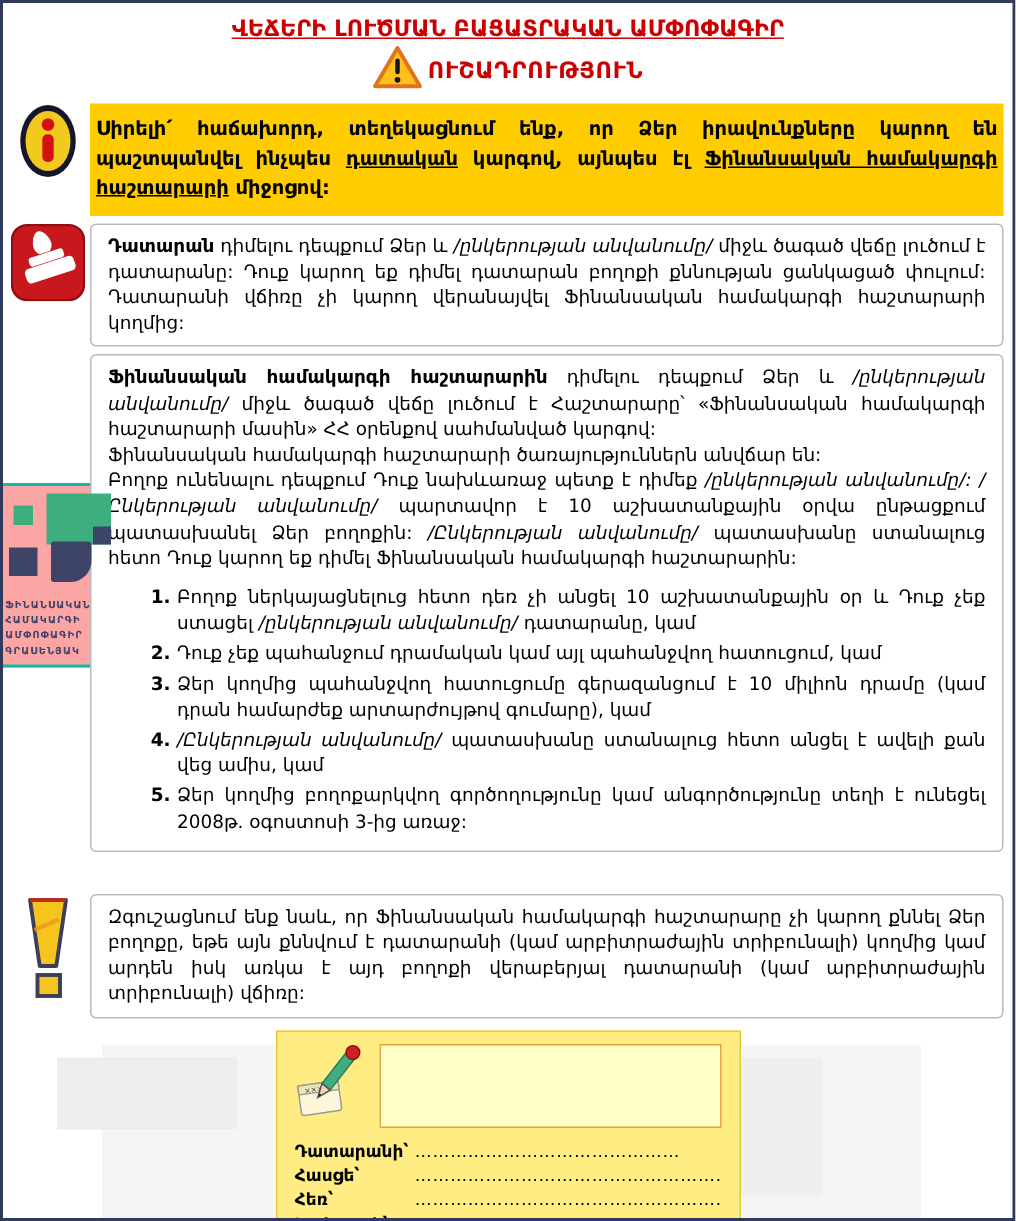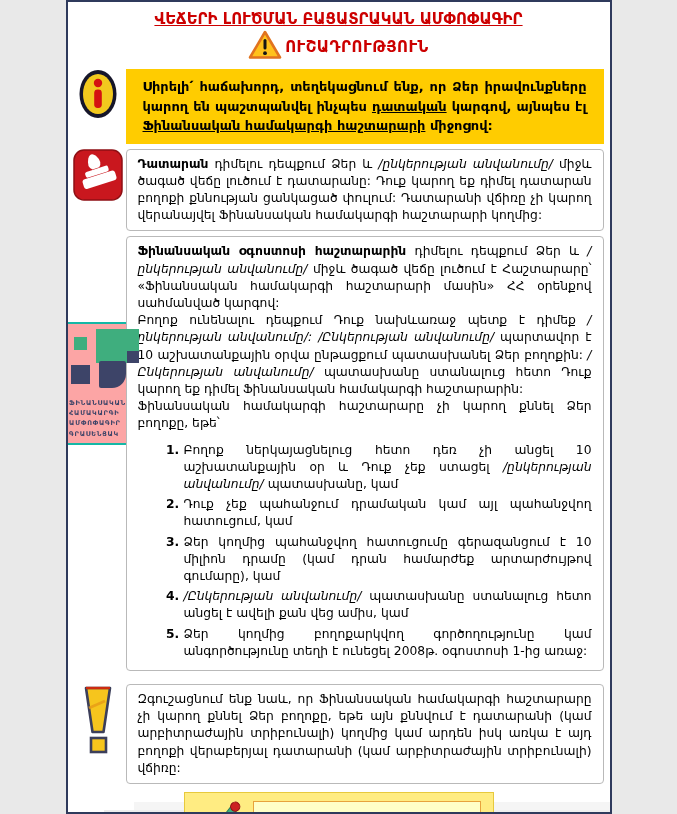--- a/index.html
+++ b/index.html
@@ -1,30 +1,30 @@
 <!DOCTYPE html>
 <html><head>
 <meta charset="utf-8">
 <style>
   html,body { margin:0; padding:0; background:#e9e9e9; }
   .page {
-    width:546px; height:814px; box-sizing:border-box; margin:0 auto;
+    width:677px; height:814px; box-sizing:border-box; margin:0 auto;
     background:#ffffff; border:2px solid #2f3a5c; position:relative;
     font-family:"DejaVu Sans", sans-serif; color:#000; overflow:hidden;
   }
   .doc-title { text-align:center; padding-top:8px; font-size:15px; font-weight:bold; color:#cc0000; }
   .doc-title .u { text-decoration:underline; }
   .attention-row { display:flex; justify-content:center; align-items:center; gap:3px; margin-top:2px; }
   .attention-label { color:#cc0000; font-weight:bold; font-size:15px; letter-spacing:0.5px; }
 
   .row { display:flex; align-items:flex-start; margin:5px 6px 0 2px; }
   .icon-col { flex:0 0 56px; width:56px; display:flex; justify-content:center; }
 
   .intro-box {
-    flex:1; background:#ffcc00; padding:8px 17px; font-weight:bold;
+    flex:1; background:#ffcc00; padding:8px 4px; font-weight:bold;
     font-size:13px; line-height:1.5; text-align:justify;
   }
   .intro-box .u { text-decoration:underline; }
 
   .para-box {
     flex:1; background:#fff; border:1px solid #b9b9b9; border-radius:4px;
     padding:6px 11px; font-size:12.3px; line-height:1.4; text-align:justify;
   }
   .head-u { font-weight:bold; }
   .company { font-style:italic; }
@@ -130,37 +130,37 @@
         <div class="fsm-text">
           <div>ՖԻՆԱՆՍԱԿԱՆ</div>
           <div>ՀԱՄԱԿԱՐԳԻ</div>
           <div>ԱՄՓՈՓԱԳԻՐ</div>
           <div>ԳՐԱՍԵՆՅԱԿ</div>
         </div>
       </div>
     </div>
     <div class="para-box">
       <div>
-        <span class="head-u">Ֆինանսական օգոստոսի հաշտարարին</span><span>  դիմելու դեպքում Ձեր և </span><span class="company">/ընկերության անվանումը/</span><span>  միջև ծագած վեճը լուծում է Հաշտարարը՝ «Ֆինանսական համակարգի հաշտարարի մասին» ՀՀ օրենքով սահմանված կարգով:</span>
-      </div>
+        <span class="head-u">Ֆինանսական համակարգի հաշտարարին</span><span>  դիմելու դեպքում Ձեր և </span><span class="company">/ընկերության անվանումը/</span><span>  միջև ծագած վեճը լուծում է Հաշտարարը՝ «Ֆինանսական համակարգի հաշտարարի մասին» ՀՀ օրենքով սահմանված կարգով:</span>
+      </div>
+      <div>Ֆինանսական համակարգի հաշտարարի ծառայություններն անվճար են:</div>
       <div>
         <span>Բողոք ունենալու դեպքում Դուք  նախևառաջ  պետք է դիմեք </span><span class="company">/ընկերության անվանումը/:</span><span> </span><span class="company">/Ընկերության անվանումը/</span><span> պարտավոր է 10 աշխատանքային օրվա ընթացքում պատասխանել Ձեր բողոքին: </span><span class="company">/Ընկերության անվանումը/</span><span> պատասխանը ստանալուց հետո Դուք կարող եք դիմել Ֆինանսական համակարգի հաշտարարին:</span>
       </div>
-      <div>Ֆինանսական համակարգի հաշտարարը չի կարող  քննել Ձեր բողոքը, եթե՝</div>
       <ol class="cond-list">
-        <li><span>Բողոք ներկայացնելուց հետո դեռ չի անցել 10 աշխատանքային օր և Դուք  չեք ստացել </span><span class="company">/ընկերության անվանումը/</span><span>  պատասխանը, կամ</span></li>
+        <li><span>Բողոք ներկայացնելուց հետո դեռ չի անցել 10 աշխատանքային օր և Դուք  չեք ստացել </span><span class="company">/ընկերության անվանումը/</span><span>  դատարանը, կամ</span></li>
         <li><span>Դուք չեք պահանջում դրամական կամ այլ պահանջվող հատուցում, կամ</span><span class="company"></span><span></span></li>
         <li><span>Ձեր կողմից պահանջվող հատուցումը գերազանցում է  10 միլիոն դրամը (կամ դրան համարժեք արտարժույթով գումարը), կամ</span><span class="company"></span><span></span></li>
         <li><span></span><span class="company">/Ընկերության անվանումը/</span><span>  պատասխանը ստանալուց հետո անցել է ավելի քան վեց ամիս, կամ</span></li>
-        <li><span>Ձեր կողմից բողոքարկվող գործողությունը կամ անգործությունը տեղի է ունեցել 2008թ. օգոստոսի 1-ից առաջ:</span><span class="company"></span><span></span></li>
+        <li><span>Ձեր կողմից բողոքարկվող գործողությունը կամ անգործությունը տեղի է ունեցել 2008թ. օգոստոսի 3-ից առաջ:</span><span class="company"></span><span></span></li>
       </ol>
     </div>
   </div>
 
-  <div class="row" style="margin-top:13px;">
+  <div class="row" style="margin-top:28px;">
     <div class="icon-col">
       <span>
         <svg width="38" height="72" viewBox="0 0 38 72">
           <path d="M7 4 h24 l-6.5 44 h-11 z" fill="#f6c51d" stroke="#3c3f5a" stroke-width="2.6" stroke-linejoin="round"></path>
           <path d="M7 4 h24" stroke="#cc2b10" stroke-width="2.4"></path>
           <path d="M10 24 l16 -7" stroke="#e89b16" stroke-width="3" opacity="0.8"></path>
           <rect x="12" y="54" width="15" height="14" fill="#f6c51d" stroke="#3c3f5a" stroke-width="2.6"></rect>
         </svg>
       </span>
     </div>
@@ -184,21 +184,20 @@
             </g>
             <g transform="rotate(38 28 18)">
               <rect x="25" y="1" width="7" height="30" fill="#3fae7e" stroke="#2a7d59"></rect>
               <circle cx="28.5" cy="2" r="4.6" fill="#cc2222" stroke="#8e0f14"></circle>
               <path d="M25 31 l3.5 9 3.5 -9 z" fill="#f0d9a8" stroke="#555"></path>
               <path d="M27.7 37 l0.8 3 0.8 -3 z" fill="#222"></path>
             </g>
           </svg>
         </span>
         <div class="office-title">
-          <div>Ֆինանսական համակարգի</div>
         </div>
       </div>
       <div class="office-fields">
         <div class="field-row">
           <span class="field-label">Դատարանի՝</span>
           <span class="field-dots">………………………………………</span>
         </div>
         <div class="field-row">
           <span class="field-label">Հասցե՝</span>
           <span class="field-dots">………………………………………………….</span>

